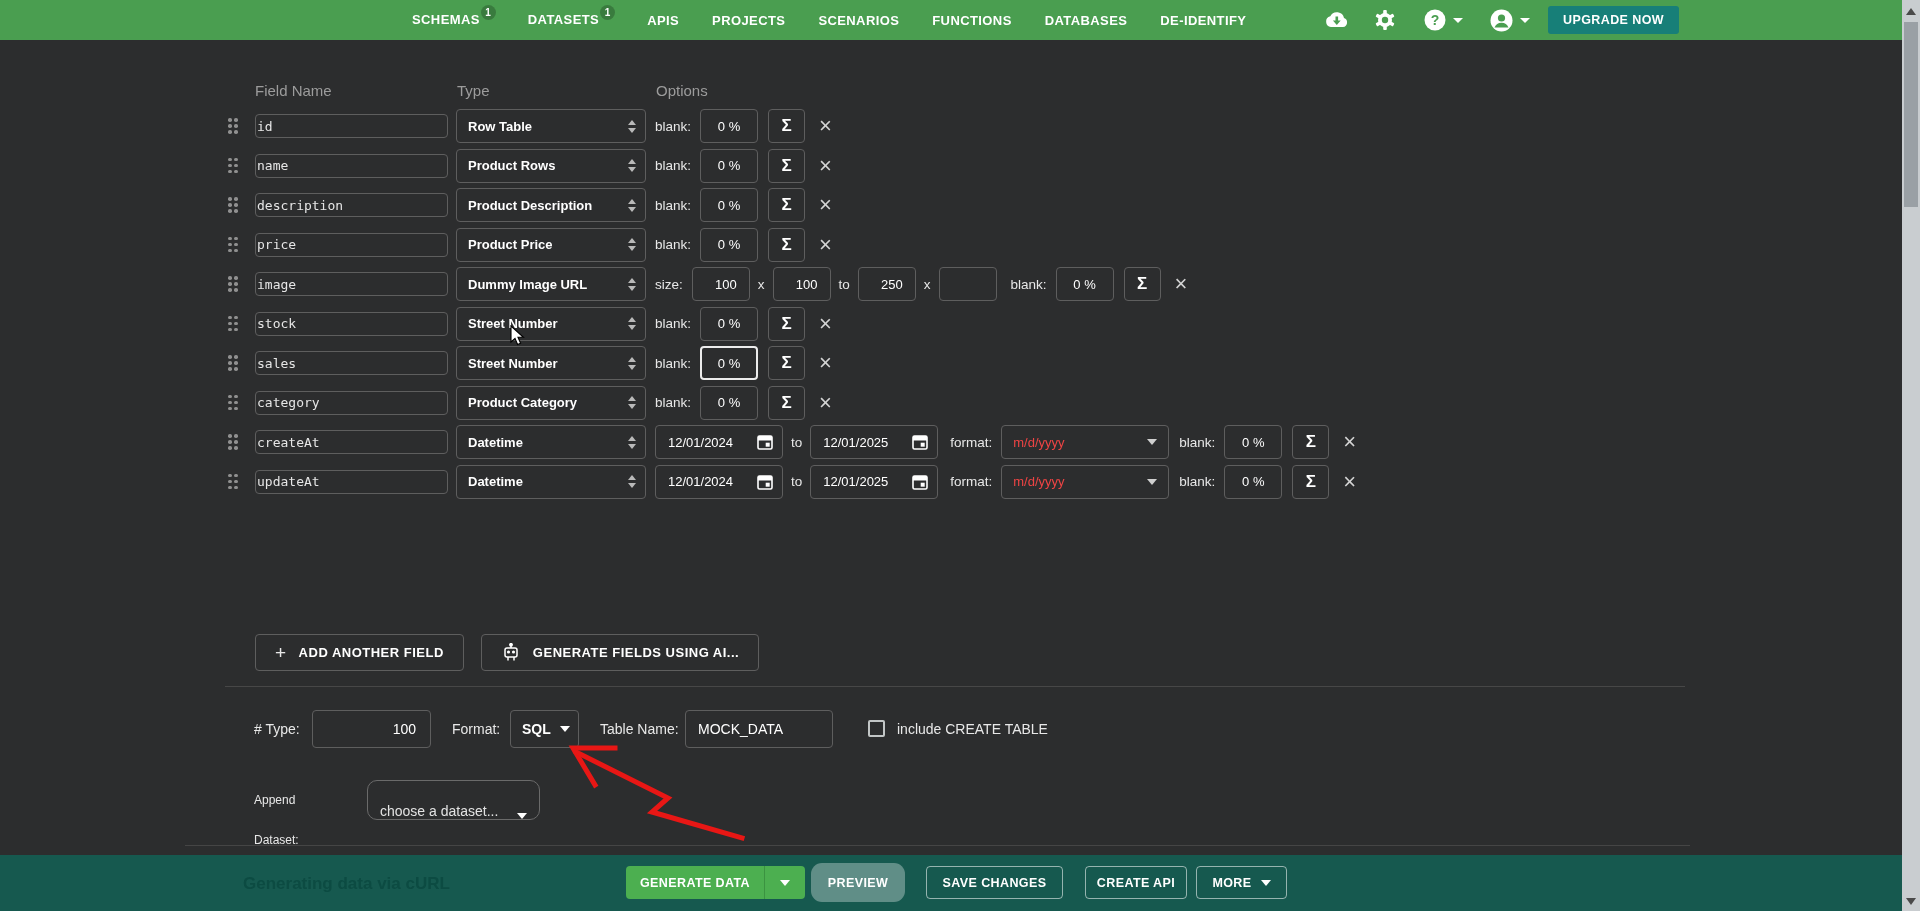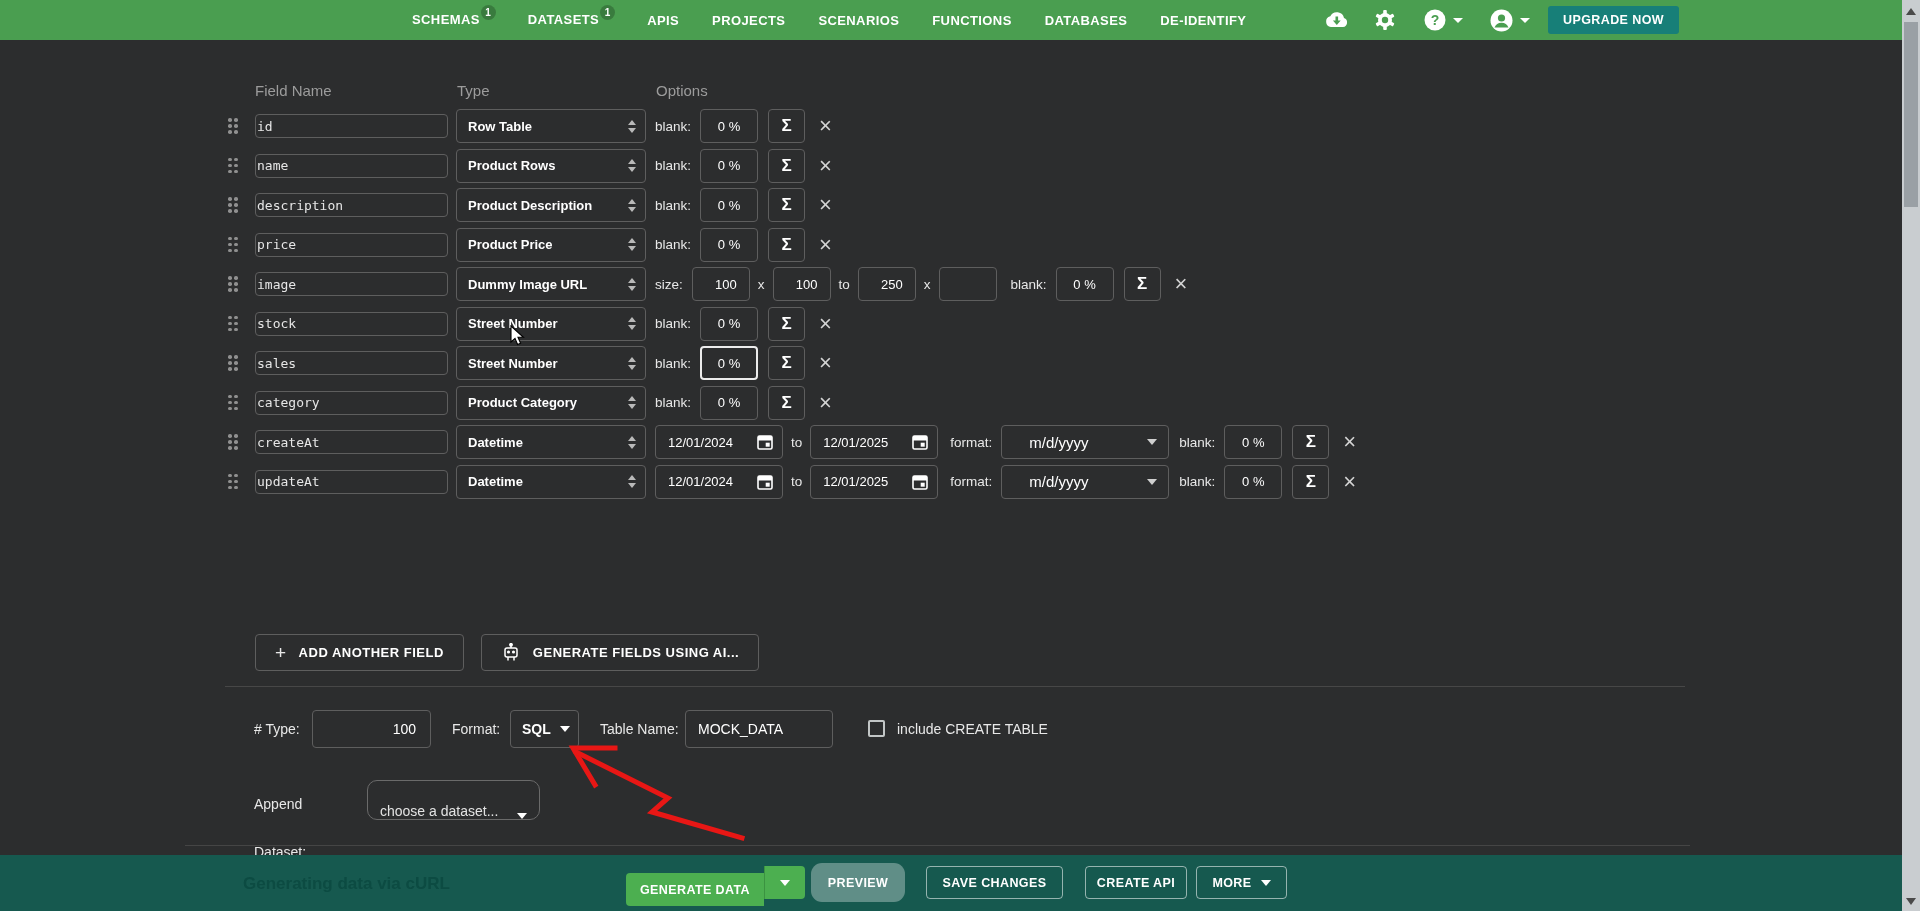--- a/index.html
+++ b/index.html
@@ -66,21 +66,21 @@
   .sigma { width:37px; height:34px; margin-left:10px; border:1px solid #5e5e5e; border-radius:4px;
            background:transparent; color:#fff; font-size:17px; font-weight:bold; cursor:pointer;
            display:flex; align-items:center; justify-content:center; }
   .close { margin-left:14px; color:#d4d4d4; font-size:22px; line-height:22px; cursor:pointer; font-weight:normal; }
   .sep-label { color:#e8e8e8; font-size:13.5px; margin:0 8px; }
   .dinput { width:128px; height:34px; border:1px solid #5e5e5e; border-radius:4px; display:flex;
             align-items:center; justify-content:space-between; padding:0 9px 0 12px; cursor:pointer; }
   .dinput .dval { color:#fff; font-size:13px; }
   .fmt-select { width:168px; height:34px; border:1px solid #5e5e5e; border-radius:4px; display:flex;
                 align-items:center; justify-content:space-between; padding:0 11px; cursor:pointer; margin-right:10px; }
-  .fmt-select .fval { color:#ffffff; font-size:15px;margin-left:16px; }
+  .fmt-select .fval { color:#ef4444; font-size:13px; }
   .tri-dn { width:0; height:0; border-left:5px solid transparent; border-right:5px solid transparent;
             border-top:6px solid #cfcfcf; }
 
   
   .add-row { position:absolute; left:255px; top:634px; display:flex; gap:17px; z-index:2; }
   .ghost-btn { height:37px; border:1px solid #5e5e5e; border-radius:4px; background:transparent; color:#fff;
                font-weight:bold; font-size:13px; letter-spacing:.5px; display:flex; align-items:center;
                gap:12px; padding:0 19px; cursor:pointer; white-space:nowrap; }
   .plus-glyph { font-size:19px; font-weight:normal; color:#e8e8e8; }
 
@@ -93,36 +93,36 @@
   .sinput { position:absolute; height:38px; border:1px solid #5e5e5e; border-radius:4px; background:transparent;
             color:#fff; font-size:14px; outline:none; }
   .sel { position:absolute; height:38px; border:1px solid #5e5e5e; border-radius:4px; display:flex;
          align-items:center; justify-content:space-between; padding:0 11px; cursor:pointer; }
   .sel .sval { color:#fff; font-size:14px; font-weight:bold; margin-right:9px; }
   .cbox { position:absolute; left:868px; top:10px; width:17px; height:17px; border:2px solid #c2c6c6;
           border-radius:2px; cursor:pointer; }
 
   
   .append-row { position:absolute; left:0; top:780px; height:40px; z-index:2; }
-  .append-row .slabel { position:absolute; left:254px; color:#e8e8e8; font-size:14px; line-height:48px; }
+  .append-row .slabel { position:absolute; left:254px; color:#e8e8e8; font-size:12px; line-height:40px; }
   .append-sel { position:absolute; left:367px; width:173px; height:40px; border:1px solid #6a6a6a; border-radius:10px;
                 display:flex; align-items:flex-end; justify-content:space-between; padding:0 12px; cursor:pointer; }
   .append-sel .sval { color:#e3e3e3; font-size:14px; font-weight:normal; }
 
   
   .note1 { position:absolute; left:952px; top:229px; color:#e81715; font-size:34px; font-weight:bold;
            letter-spacing:2px; z-index:5; white-space:nowrap; }
   .note2 { position:absolute; left:772px; top:781px; color:#e81715; font-size:37px; font-weight:bold;
            letter-spacing:1px; z-index:5; white-space:nowrap; }
   .arrow-svg { position:absolute; left:540px; top:735px; z-index:5; }
 
   
   .footer { position:absolute; left:0; top:855px; width:1902px; height:56px; background:#16594f; z-index:6; }
   .curl-text { position:absolute; left:243px; top:19px; color:#0c4b42; font-weight:bold; font-size:17px; }
-  .gen-btn { position:absolute; left:626px; top:18px; width:138px; height:33px; background:#4caf50;
+  .gen-btn { position:absolute; left:626px; top:11px; width:138px; height:33px; background:#4caf50;
              border-radius:4px 0 0 4px; color:#fff; font-weight:bold; font-size:12.5px; letter-spacing:.4px;
              display:flex; align-items:center; justify-content:center; cursor:pointer; }
   .gen-caret { position:absolute; left:764px; top:11px; width:41px; height:33px; background:#4caf50;
                border-left:1px solid #3b9341; border-radius:0 4px 4px 0; display:flex; align-items:center;
                justify-content:center; cursor:pointer; }
   .preview-btn { position:absolute; left:811px; top:8px; width:94px; height:39px; background:rgba(255,255,255,0.32);
                  border-radius:11px; color:#fff; font-weight:bold; font-size:12.5px; letter-spacing:.4px;
                  display:flex; align-items:center; justify-content:center; cursor:pointer; }
   .outline-btn { position:absolute; top:11px; height:33px; border:1px solid rgba(255,255,255,0.55); border-radius:4px;
                  background:transparent; color:#fff; font-weight:bold; font-size:12.5px; letter-spacing:.4px;

